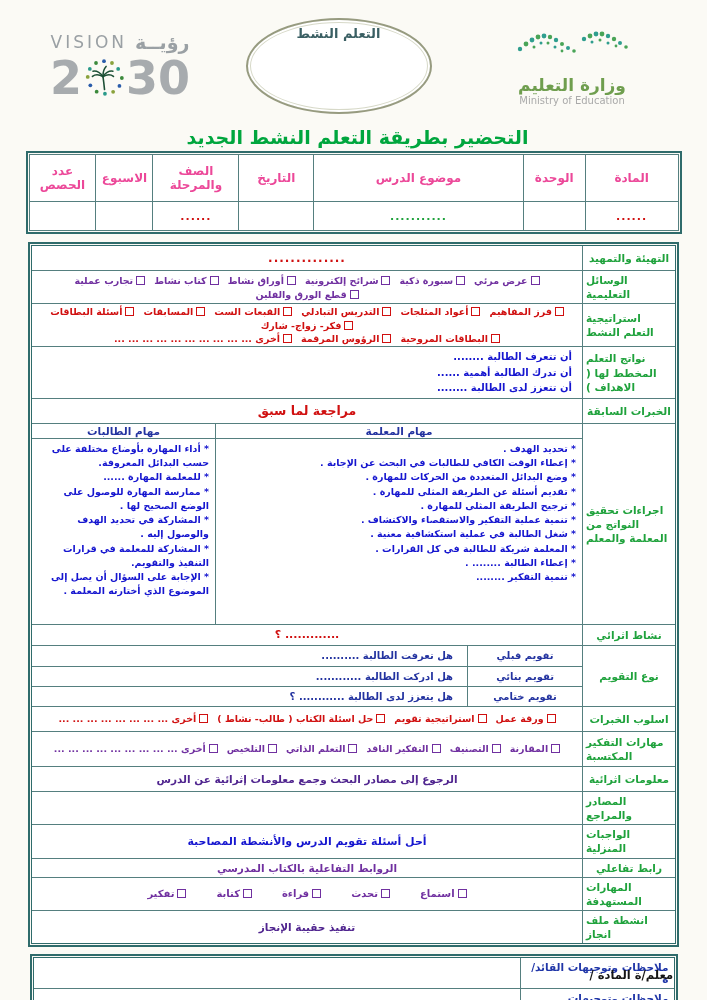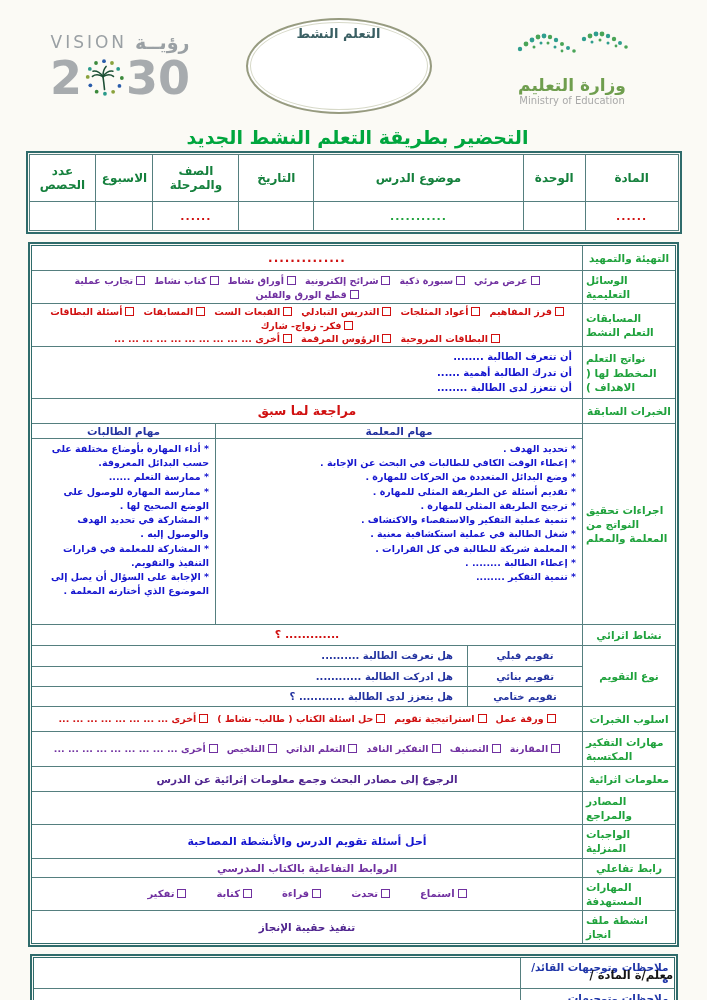--- a/index.html
+++ b/index.html
@@ -31,21 +31,21 @@
   
   .title{margin:10px 0 6px 8px;text-align:center;color:#00a63e;font-size:19px;font-weight:bold;}
 
   
   .framed{border:1px solid #2f6b6b;outline:2px solid #2f6b6b;outline-offset:1px;background:#fff;} .green{color:#1fa23c;} .red{color:#d01010;} .blue{color:#1515cf;}
   .purple{color:#7030a0;} .dpurple{color:#50258f;}
 
   
   table.info{border-collapse:collapse;width:650px;margin:0 auto;direction:rtl;}
   table.info td,table.info th{border:1px solid #557f7f;text-align:center;vertical-align:middle;}
-  table.info th{font-size:12px;font-weight:bold;color:#15803d;height:44px;padding:1px 2px;}
+  table.info th{font-size:12px;font-weight:bold;color:#ec4899;height:44px;padding:1px 2px;}
   table.info td{height:26px;font-size:11px;font-weight:bold;letter-spacing:1px;}
 
   
   .main{width:643px;margin:14px auto 0 auto;direction:rtl;}
   .row{display:grid;grid-template-columns:93px 1fr;border-top:1px solid #557f7f;direction:rtl;}
   .row:first-child{border-top:none;}
   .row>div{border-left:1px solid #557f7f;box-sizing:border-box;}
   .row>div:last-child{border-left:none;}
   .lbl{display:flex;align-items:center;justify-content:center;text-align:left;
        color:#1fa23c;font-weight:bold;font-size:10.5px;line-height:1.35;padding:2px 3px;}
@@ -231,21 +231,21 @@
             <span class="chk-item"><span class="cb"></span><span>شرائح إلكترونية</span></span>
             <span class="chk-item"><span class="cb"></span><span>أوراق نشاط</span></span>
             <span class="chk-item"><span class="cb"></span><span>كتاب نشاط</span></span>
             <span class="chk-item"><span class="cb"></span><span>تجارب عملية</span></span>
             <span class="chk-item"><span class="cb"></span><span>قطع الورق والفلين</span></span>
           </div>
       </div>
     </div>
 
     <div class="row" style="min-height:42px">
-      <div class="lbl">المسابقات التعلم النشط</div>
+      <div class="lbl">استراتيجية التعلم النشط</div>
       <div class="val" style="flex-direction:column;row-gap:2px;">
         <div class="checklist red">
             <span class="chk-item"><span class="cb"></span><span>فرز المفاهيم</span></span>
             <span class="chk-item"><span class="cb"></span><span>أعواد المثلجات</span></span>
             <span class="chk-item"><span class="cb"></span><span>التدريس التبادلي</span></span>
             <span class="chk-item"><span class="cb"></span><span>القبعات الست</span></span>
             <span class="chk-item"><span class="cb"></span><span>المسابقات</span></span>
             <span class="chk-item"><span class="cb"></span><span>أسئلة البطاقات</span></span>
             <span class="chk-item"><span class="cb"></span><span>فكر- زواج- شارك</span></span>
           </div>
@@ -285,21 +285,21 @@
             <div>* شغل الطالبة في عملية استكشافية معنية .</div>
             <div>* المعلمة شريكة للطالبة في كل القرارات .</div>
             <div>* إعطاء الطالبة ........ .</div>
             <div>* تنمية التفكير ........</div>
           </div>
       </div>
       <div class="proccol">
         <div class="phead">مهام الطالبات</div>
         <div class="plist">
             <div>* أداء المهارة بأوضاع مختلفة على حسب البدائل المعروفة.</div>
-            <div>* ممارسة التعلم ......</div>
+            <div>* للمعلمة المهارة ......</div>
             <div>* ممارسة المهارة للوصول على الوضع الصحيح لها .</div>
             <div>* المشاركة في تحديد الهدف والوصول إليه .</div>
             <div>* المشاركة للمعلمة في قرارات التنفيذ والتقويم.</div>
             <div>* الإجابة على السؤال أن يصل إلى الموضوع الذي أختارته المعلمة .</div>
           </div>
       </div>
     </div>
 
     <div class="row" style="min-height:20px">
       <div class="lbl">نشاط اثرائي</div>

